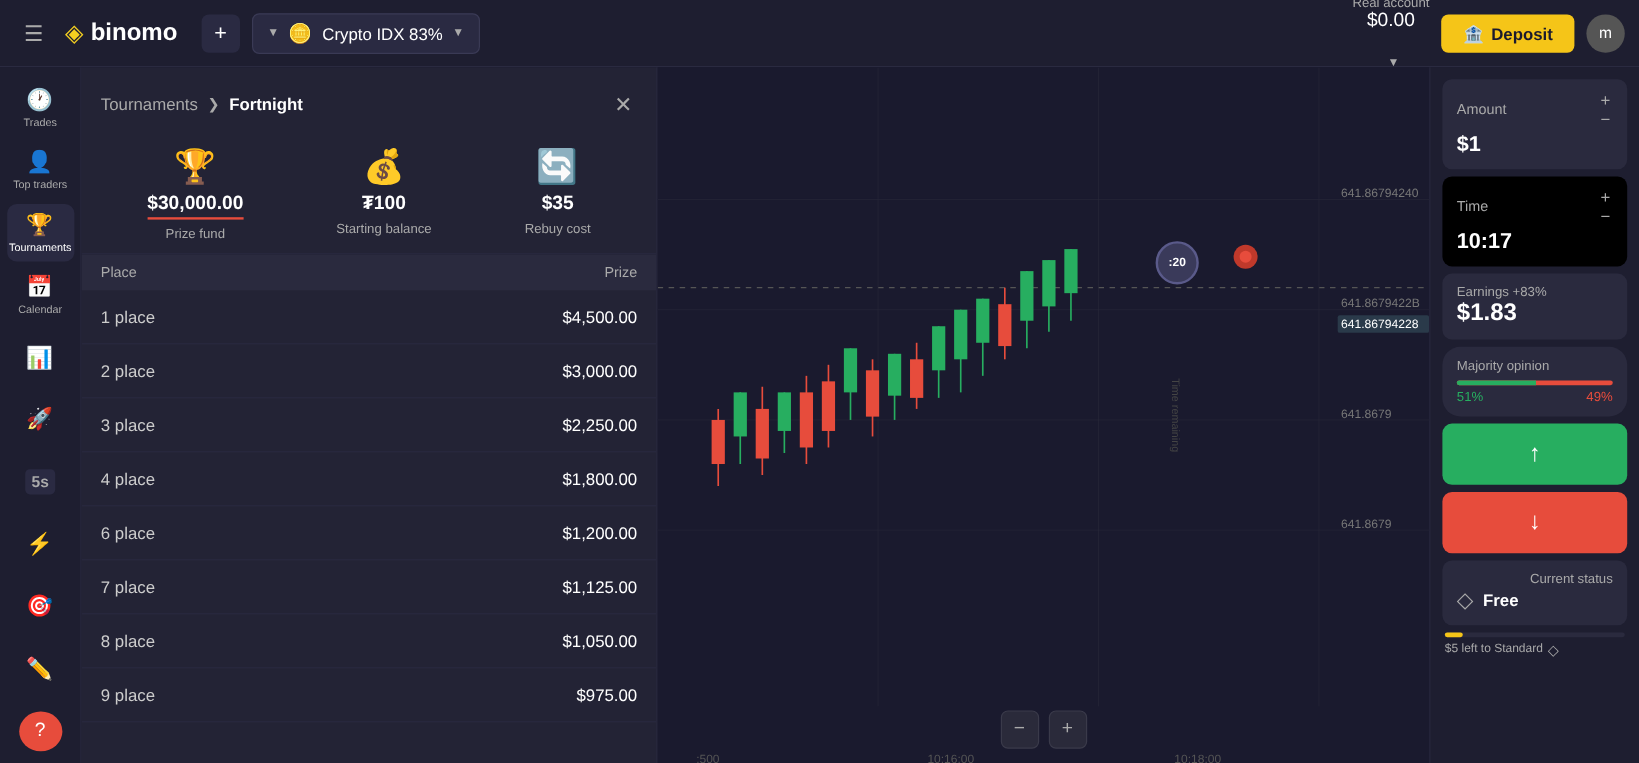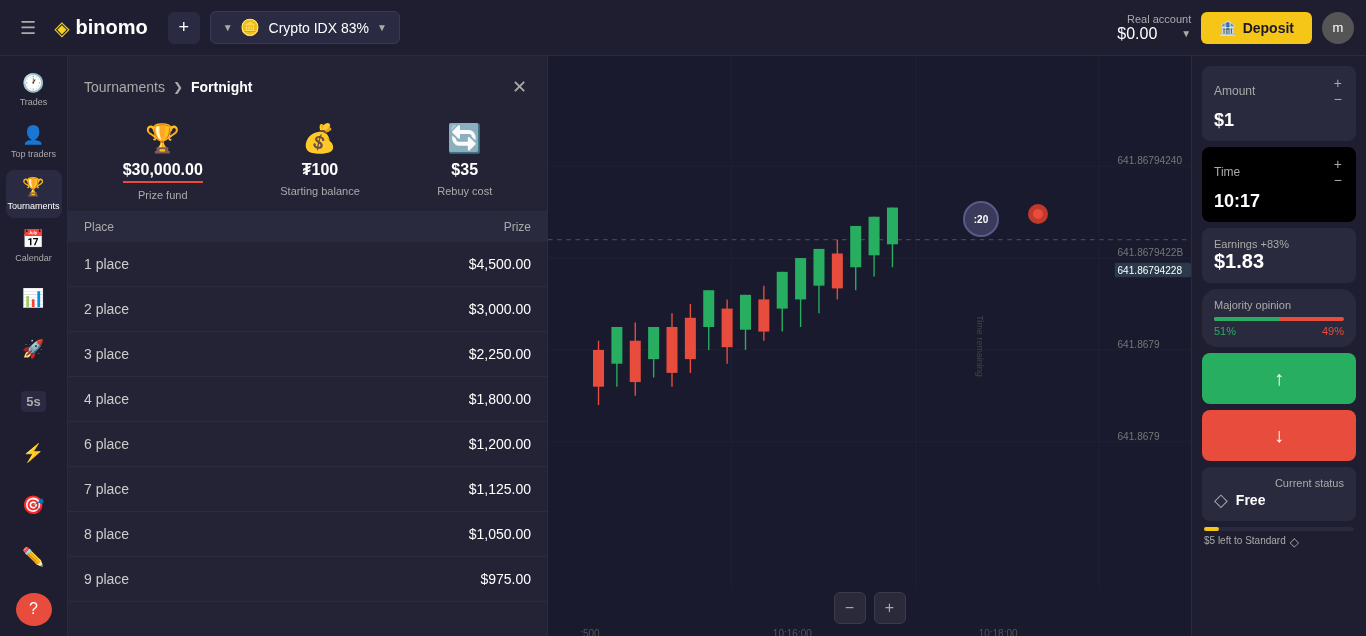--- a/index.html
+++ b/index.html
@@ -123,21 +123,21 @@
   <button class="topbar-add-btn">+</button>
   <div class="topbar-asset">
     <span class="topbar-asset-chevron">▼</span>
     <span class="topbar-asset-icon">🪙</span>
     <span>Crypto IDX 83%</span>
     <span class="topbar-asset-chevron">▼</span>
   </div>
   <div class="topbar-spacer"></div>
   <div class="topbar-account">
     <div class="topbar-account-label">Real account</div>
-    <div style="display:flex;align-items:center;gap:20px;cursor:pointer;">
+    <div style="display:flex;align-items:center;gap:20px;cursor:pointer;flex-direction:column;">
       <span>$0.00</span>
       <span class="topbar-account-chevron">▼</span>
     </div>
   </div>
   <button class="topbar-deposit-btn">
     <span>🏦</span>
     <span>Deposit</span>
   </button>
   <div class="topbar-avatar">m</div>
 </div>

